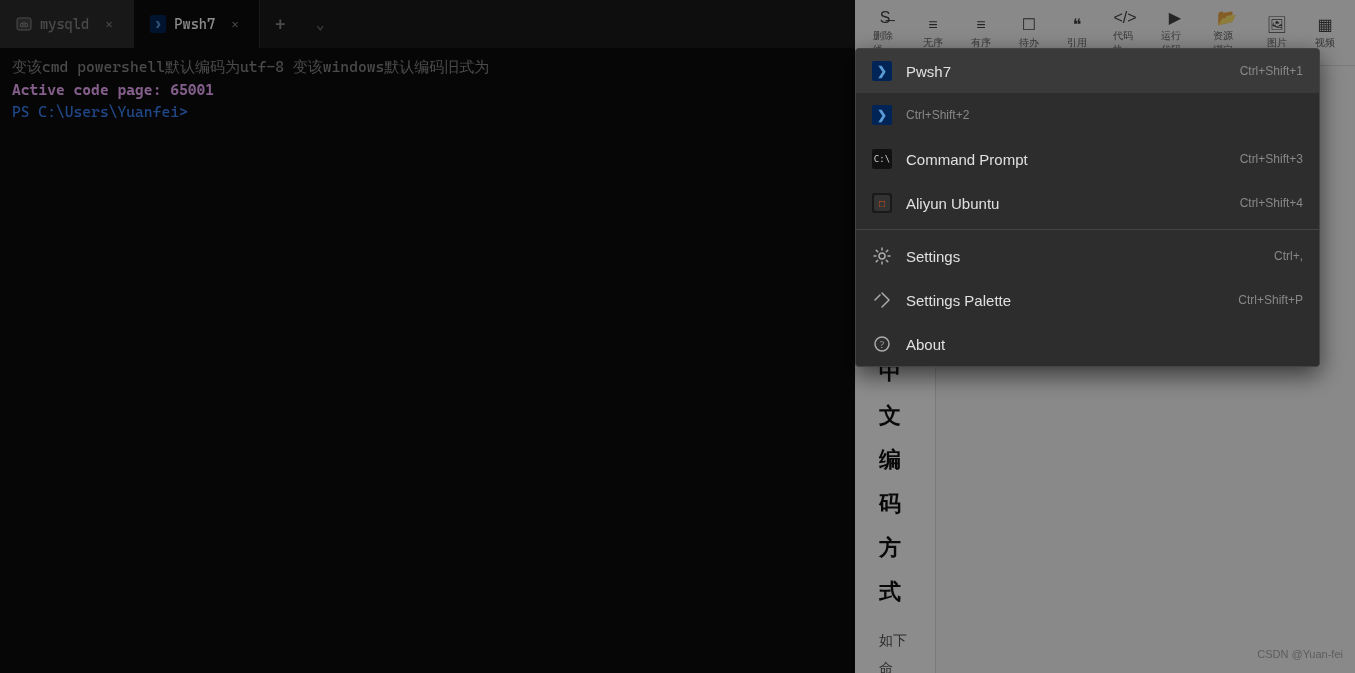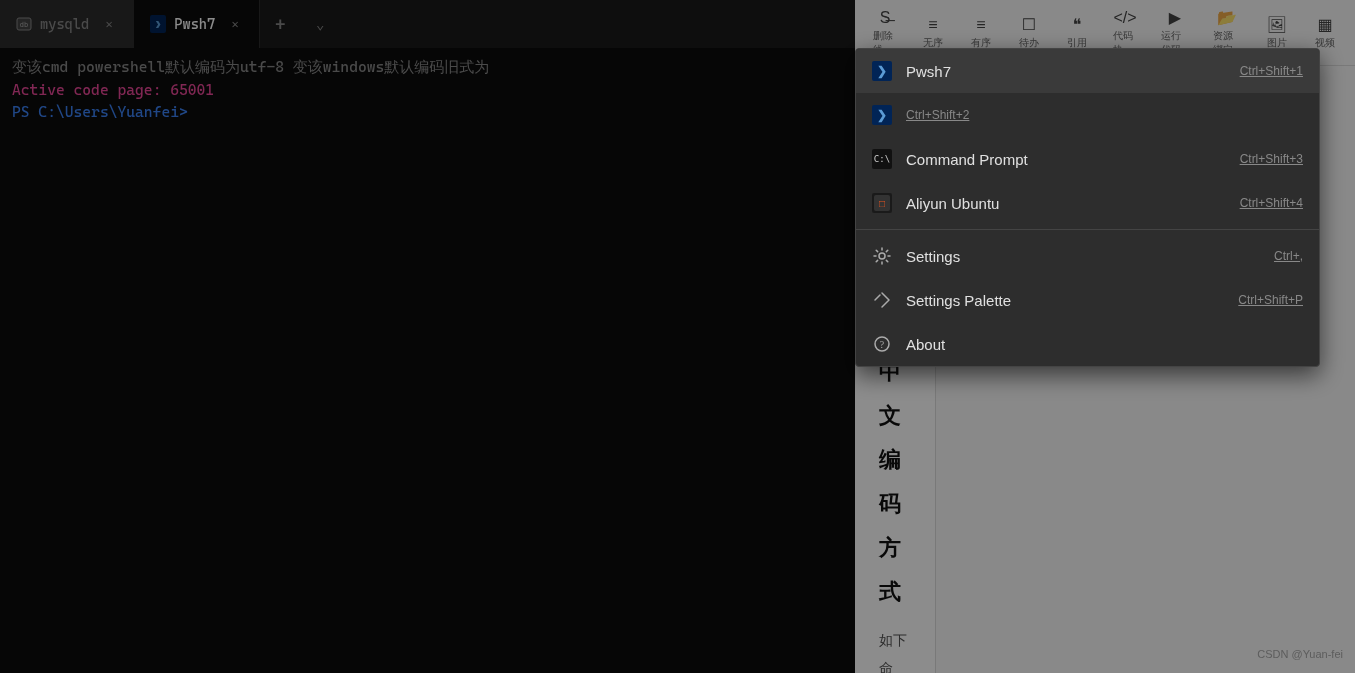--- a/index.html
+++ b/index.html
@@ -106,22 +106,22 @@
     .terminal-line {
       white-space: pre-wrap;
       word-break: break-all;
     }
 
     .terminal-line.dim {
       color: #888888;
     }
 
     .terminal-line.bright {
-      color: #ec4899;
-      font-weight: normal;
+      color: #f0abfc;
+      font-weight: bold;
     }
 
     .prompt-line {
       color: #3b82f6;
       font-weight: normal;
     }
 
     
     .editor-toolbar {
       background: #f9f9f9;
@@ -218,21 +218,20 @@
 
     .menu-item-label {
       flex: 1;
       color: #e0e0e0;
     }
 
     .menu-shortcut {
       color: #888;
       font-size: 12px;
       flex-shrink: 0;
-      text-decoration: underline;
     }
 
     
     .ps-icon {
       width: 18px;
       height: 18px;
       background: #012456;
       border-radius: 2px;
       display: flex;
       align-items: center;

